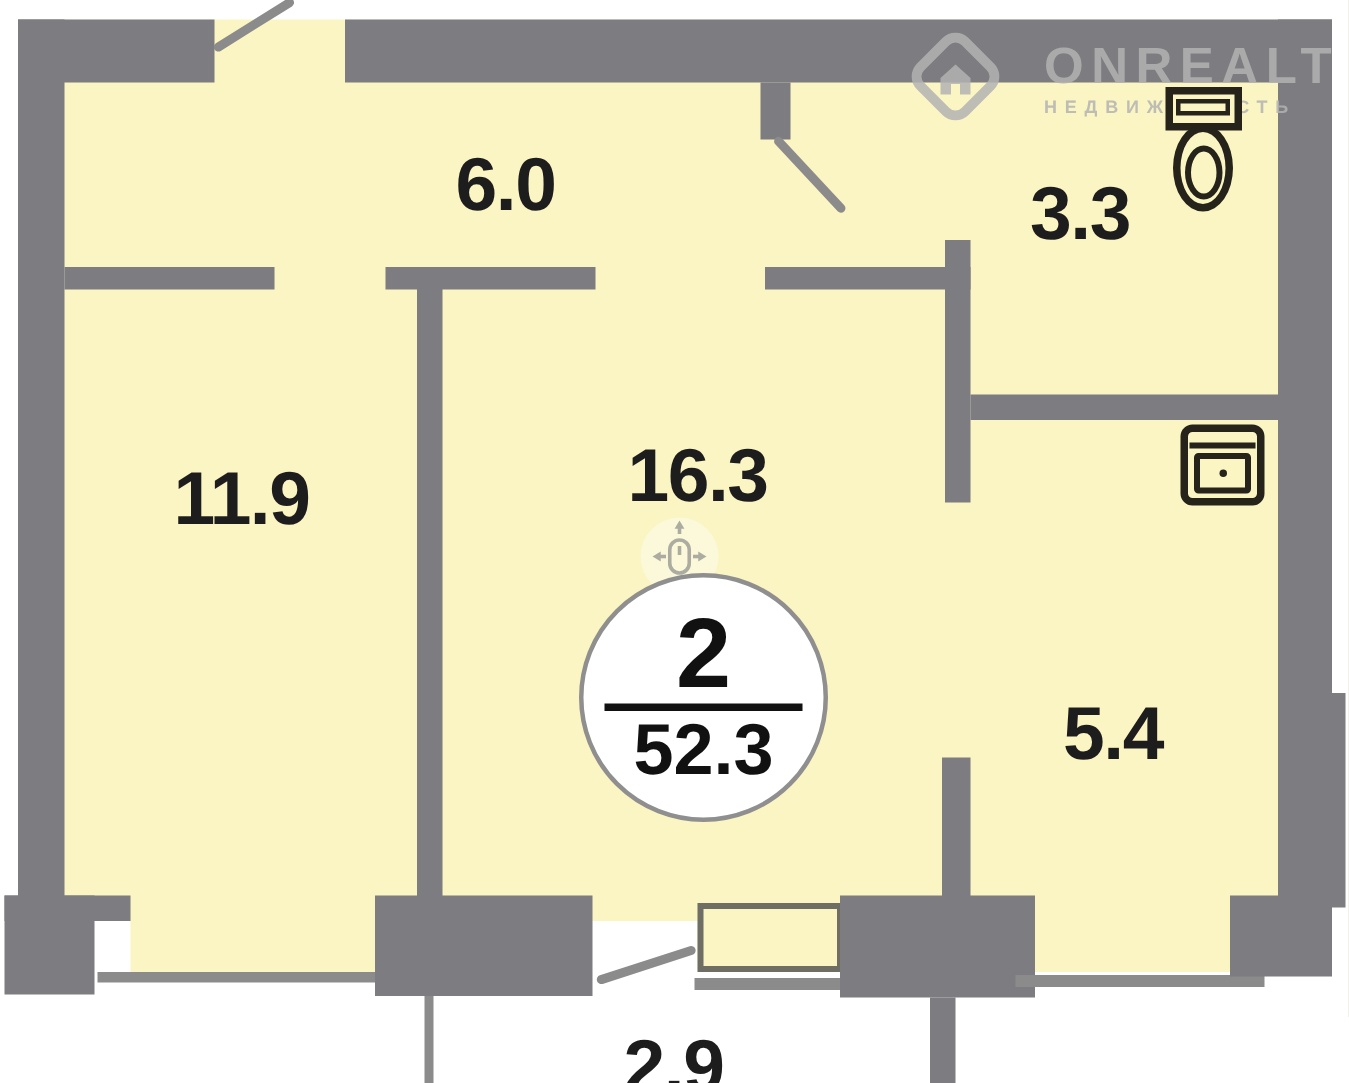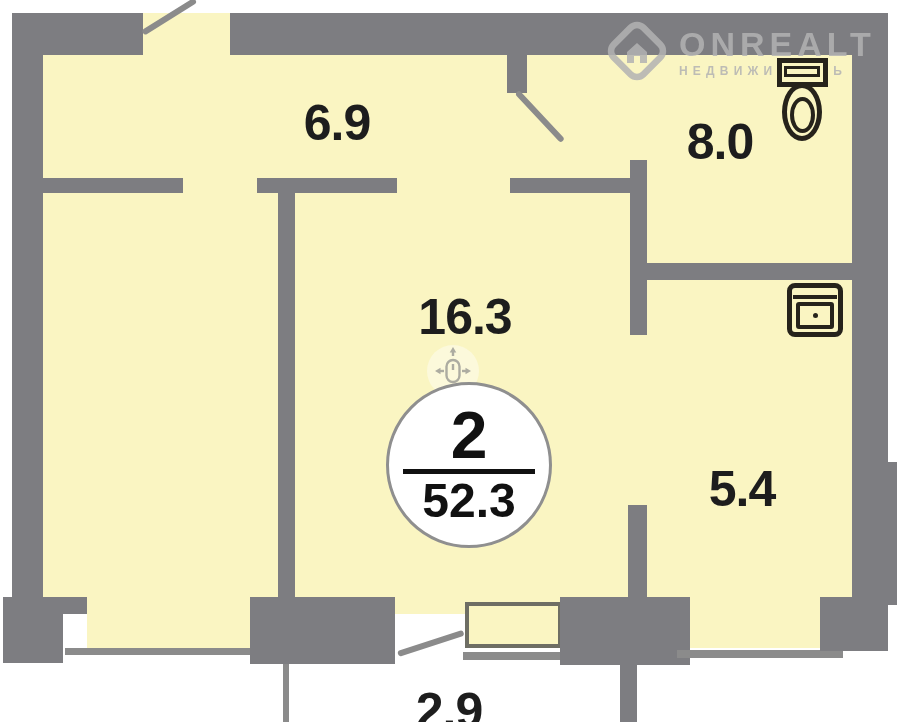--- a/index.html
+++ b/index.html
@@ -48,21 +48,21 @@
   #toilet .bowl-inner{position:absolute;left:15px;top:42px;width:25px;height:36px;box-sizing:border-box;
     border:4px solid var(--fixture-stroke);border-radius:50%;}
   
   #sink{position:absolute;left:787px;top:283px;width:56px;height:54px;box-sizing:border-box;
     border:5px solid var(--fixture-stroke);border-radius:8px;background:var(--room-fill);}
   #sink .topline{position:absolute;left:1px;top:7px;width:44px;height:4px;background:var(--fixture-stroke);}
   #sink .basin{position:absolute;left:4px;top:14px;width:38px;height:27px;box-sizing:border-box;
     border:4px solid var(--fixture-stroke);border-radius:3px;}
   #sink .drain{position:absolute;left:21px;top:25px;width:5px;height:5px;border-radius:50%;background:var(--fixture-stroke);}
   
-  #watermark{position:absolute;left:606px;top:18px;display:flex;gap:11px;opacity:.85;color:var(--watermark-gray);justify-content:space-between;}
+  #watermark{position:absolute;left:606px;top:18px;display:flex;gap:28px;opacity:.85;color:var(--watermark-gray);justify-content:space-between;}
   #watermark .txt{display:flex;flex-direction:column;margin-top:10px;}
   #watermark .brand{font-weight:bold;font-size:34px;line-height:32px;letter-spacing:5px;}
   #watermark .tagline{font-size:12px;letter-spacing:5.2px;margin-top:4px;font-weight:bold;}
   
   #pan-hint{position:absolute;left:420px;top:342px;opacity:.8;}
   .z1{z-index:1}.z2{z-index:2}.z3{z-index:3}.z4{z-index:4}.z5{z-index:5}
 </style>
 </head>
 <body>
 
@@ -135,22 +135,23 @@
       <line x1="42" y1="29" x2="46" y2="29"></line>
       <line x1="33" y1="10" x2="33" y2="14"></line>
     </g>
     <g fill="#9A9A9A">
       <polygon points="33,5 29.7,10.5 36.3,10.5"></polygon>
       <polygon points="15,29 20.5,25.7 20.5,32.3"></polygon>
       <polygon points="51,29 45.5,25.7 45.5,32.3"></polygon>
     </g>
   </svg>
 
-  <div class="lbl z4" style="left:277px;top:96px;width:120px;">6.9</div>
-  <div class="lbl z4" style="left:660px;top:115px;width:120px;">8.0</div>
+  <div class="lbl z4" style="left:277px;top:96px;width:120px;">6.0</div>
+  <div class="lbl z4" style="left:660px;top:115px;width:120px;">3.3</div>
+  <div class="lbl z4" style="left:91px;top:305px;width:140px;">11.9</div>
   <div class="lbl z4" style="left:395px;top:290px;width:140px;">16.3</div>
   <div class="lbl z4" style="left:682px;top:462px;width:120px;">5.4</div>
   <div class="lbl z4" style="left:389px;top:684px;width:120px;">2.9</div>
 
   <div id="badge" class="z5">
     <div class="rooms">2</div>
     <div class="divline"></div>
     <div class="area">52.3</div>
   </div>
 

